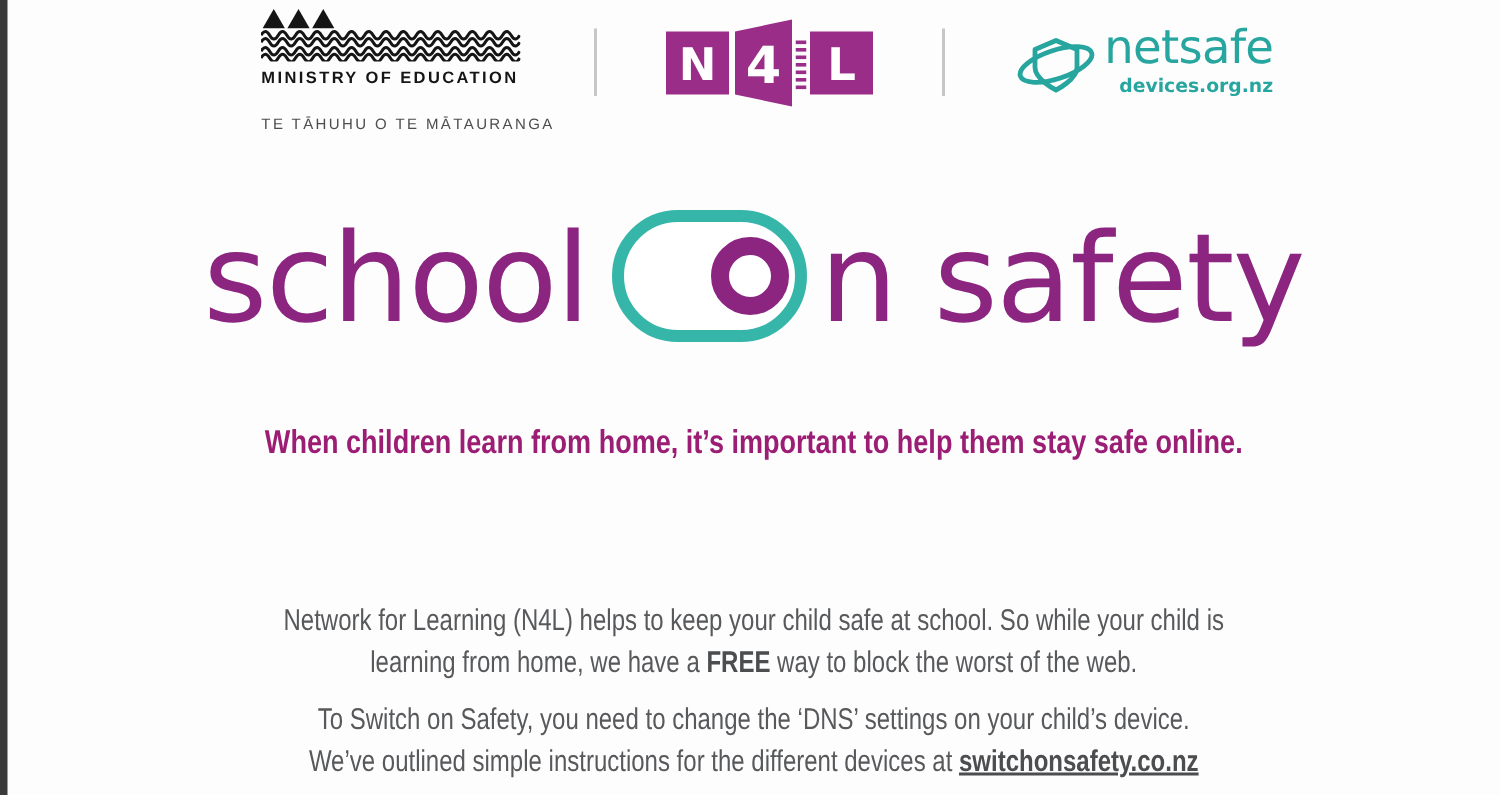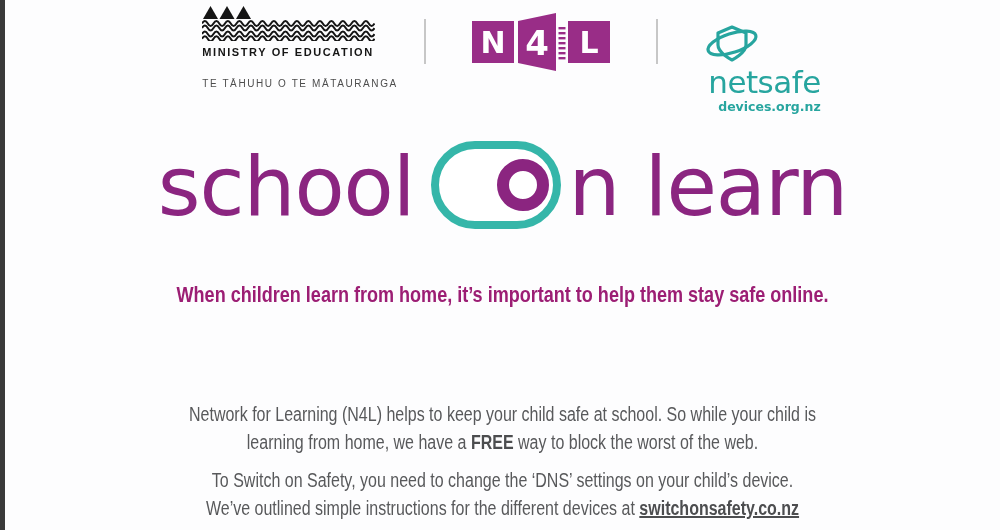--- a/index.html
+++ b/index.html
@@ -18,21 +18,21 @@
 
   .moe{width:176px;margin-top:2px;text-align:left;}
   .moe svg{display:block;}
   .moe-tris{margin:0 0 1px 1px;}
   .moe-line1{font-size:11px;font-weight:bold;letter-spacing:1.6px;color:#151515;margin-top:5px;white-space:nowrap;}
   .moe-line2{font-size:10px;letter-spacing:1.6px;color:#4d4d4d;margin-top:20px;white-space:nowrap;}
 
   .n4l{margin-top:8px;}
   .n4l svg{display:block;}
 
-  .netsafe{margin-top:13px;display:flex;align-items:flex-start;flex-direction:column;}
+  .netsafe{margin-top:13px;display:flex;align-items:flex-start;}
   .netsafe-text{text-align:right;margin-left:4px;}
   .netsafe-word{font-family:"DejaVu Sans",sans-serif;font-size:31px;line-height:31px;color:#27a59f;letter-spacing:-0.5px;}
   .netsafe-url{font-family:"DejaVu Sans",sans-serif;font-size:12.5px;font-weight:bold;color:#27a59f;margin-top:1px;}
 
   
   .hero{
     margin-top:58px;height:100px;
     font-family:"DejaVu Sans",sans-serif;
     font-size:82px;line-height:98px;letter-spacing:-1px;
     color:#8b2580;white-space:nowrap;
@@ -127,21 +127,21 @@
         <ellipse cx="28" cy="26" rx="25" ry="9.5" transform="rotate(-18 28 26)"></ellipse>
       </svg>
       <div class="netsafe-text">
         <div class="netsafe-word">netsafe</div>
         <div class="netsafe-url">devices.org.nz</div>
       </div>
     </div>
   </div>
 
   <div class="hero">
-    <span>school</span><span class="toggle-pill"><span class="sr">o</span><span class="toggle-o"></span></span><span>n learn</span>
+    <span>school</span><span class="toggle-pill"><span class="sr">o</span><span class="toggle-o"></span></span><span>n safety</span>
   </div>
 
   <div class="subtitle">When children learn from home, it’s important to help them stay safe online.</div>
 
   <div class="para p1">
     <div class="line">Network for Learning (N4L) helps to keep your child safe at school. So while your child is</div>
     <div class="line"><span>learning from home, we have a </span><span class="bold">FREE</span><span> way to block the worst of the web.</span></div>
   </div>
 
   <div class="para p2">

